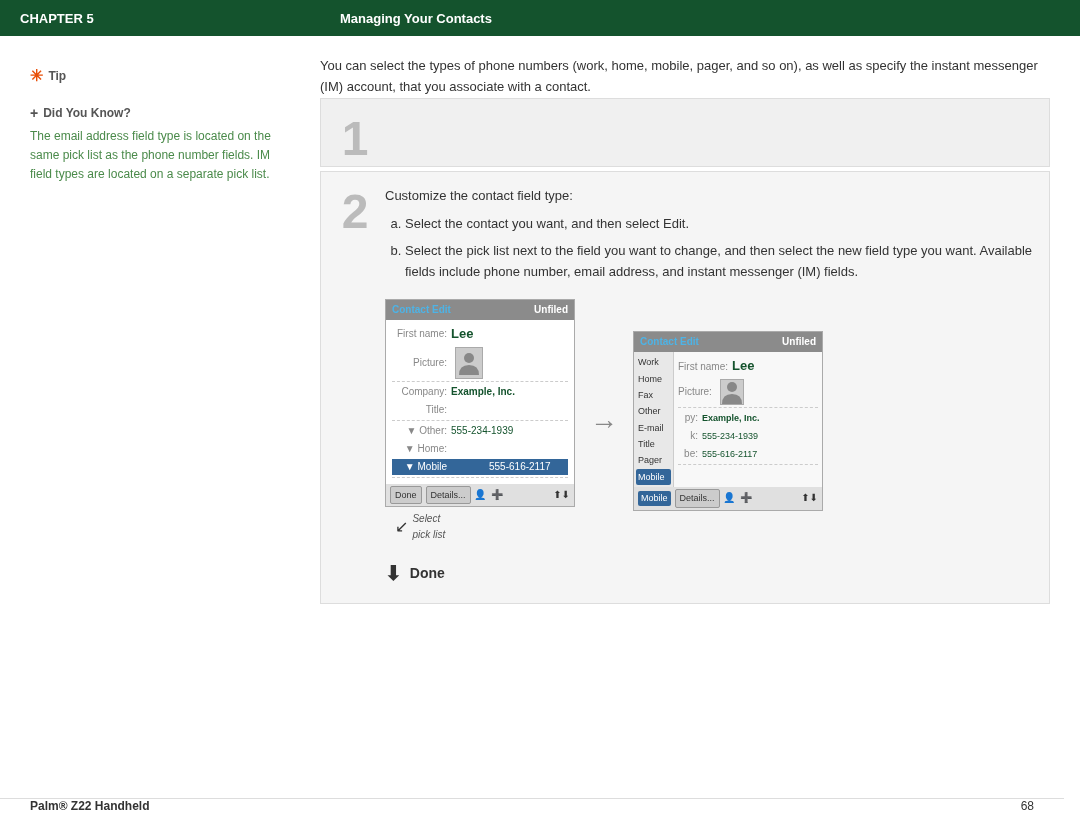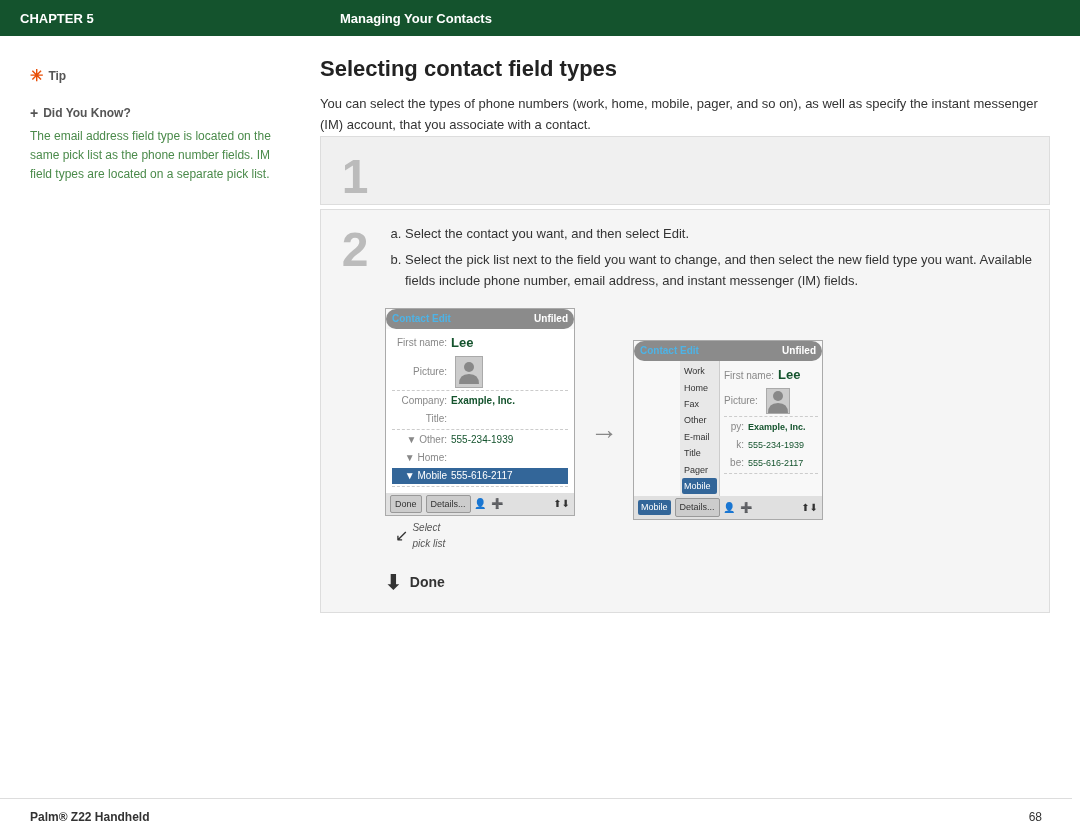--- a/index.html
+++ b/index.html
@@ -163,21 +163,20 @@
       font-family: Arial, sans-serif;
     }
     .screen-title-bar {
       background: #8B8B8B;
       color: #fff;
       display: flex;
       justify-content: space-between;
       padding: 2px 6px;
       font-size: 10px;
       font-weight: bold;
-      border-radius: 10px;
     }
     .screen-title-bar .contact-edit-label {
       color: #4db3e6;
     }
     .screen-body {
       padding: 4px 6px;
       background: #fff;
     }
     .screen-field-row {
       display: flex;
@@ -274,33 +273,31 @@
       padding: 1px 2px;
       color: #333;
     }
     .pick-item.selected {
       background: #336699;
       color: #fff;
       border-radius: 2px;
     }
     .right-screen-body {
       display: flex;
-      margin-left: 46px;
     }
 
     
     .footer {
       position: absolute;
       bottom: 0;
       left: 0;
-      right: 8px;
+      right: 16px;
       height: 36px;
       border-top: 1px solid #ddd;
       display: flex;
-      align-items: center;
       justify-content: space-between;
       padding: 0 30px;
       font-size: 12px;
       color: #333;
     }
     .footer-brand {
       font-weight: bold;
     }
     .step2-wrapper {
       background: #f5f5f5;
@@ -327,30 +324,30 @@
     <div class="did-you-know-section">
       <div class="dyk-header">
         <span class="dyk-plus">+</span>
         <span>Did You Know?</span>
       </div>
       <div class="dyk-text">The email address field type is located on the same pick list as the phone number fields. IM field types are located on a separate pick list.</div>
     </div>
   </div>
 
   <div class="main">
-    <h1 class="section-title">Selecting contact field types</h1>
     <p class="section-intro">You can select the types of phone numbers (work, home, mobile, pager, and so on), as well as specify the instant messenger (IM) account, that you associate with a contact.</p>
 
     <div class="step">
       <div class="step-number">1</div>
     </div>
 
     <div class="step step2-wrapper">
       <div class="step-number">2</div>
       <div class="step-content">
+        <p>Customize the contact field type:</p>
         <ol type="a">
           <li>Select the contact you want, and then select Edit.</li>
           <li>Select the pick list next to the field you want to change, and then select the new field type you want. Available fields include phone number, email address, and instant messenger (IM) fields.</li>
         </ol>
 
         <div class="screenshots-row">
 
           <div style="display:flex;flex-direction:column;align-items:flex-start;">
             <div class="screen-mock">
               <div class="screen-title-bar">
@@ -382,21 +379,21 @@
                 </div>
                 <div class="screen-divider"></div>
                 <div class="screen-field-row">
                   <span class="screen-field-label">▼ Other:</span>
                   <span class="screen-field-value">555-234-1939</span>
                 </div>
                 <div class="screen-field-row">
                   <span class="screen-field-label">▼ Home:</span>
                   <span class="screen-field-value"></span>
                 </div>
-                <div class="screen-field-row" style="background:#336699;">
+                <div class="screen-field-row" style="background:#336699;gap:38px;">
                   <span class="screen-field-label" style="color:#fff;">▼ Mobile</span>
                   <span class="screen-field-value" style="color:#fff;">555-616-2117</span>
                 </div>
                 <div class="screen-divider"></div>
               </div>
               <div class="screen-footer">
                 <span class="screen-btn">Done</span>
                 <span class="screen-btn">Details...</span>
                 <span style="font-size:10px;">👤</span>
                 <span style="font-size:10px;">➕</span>

